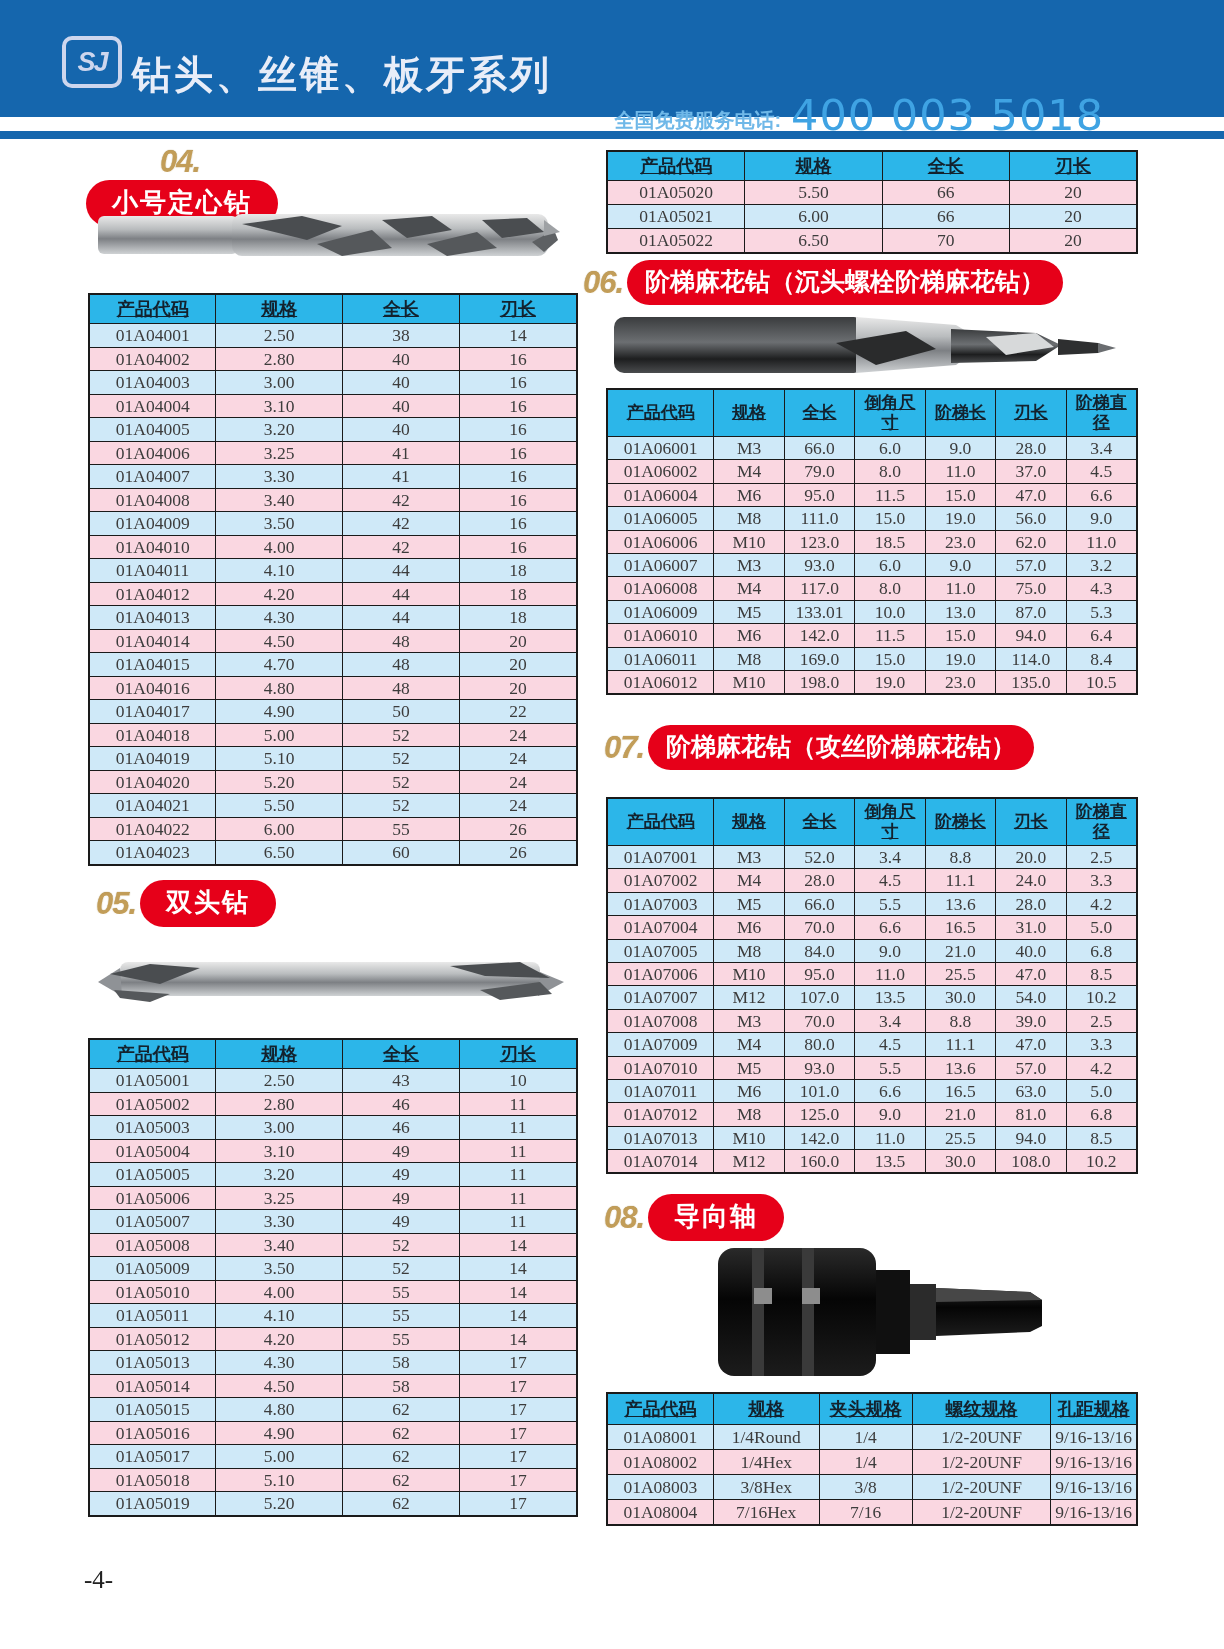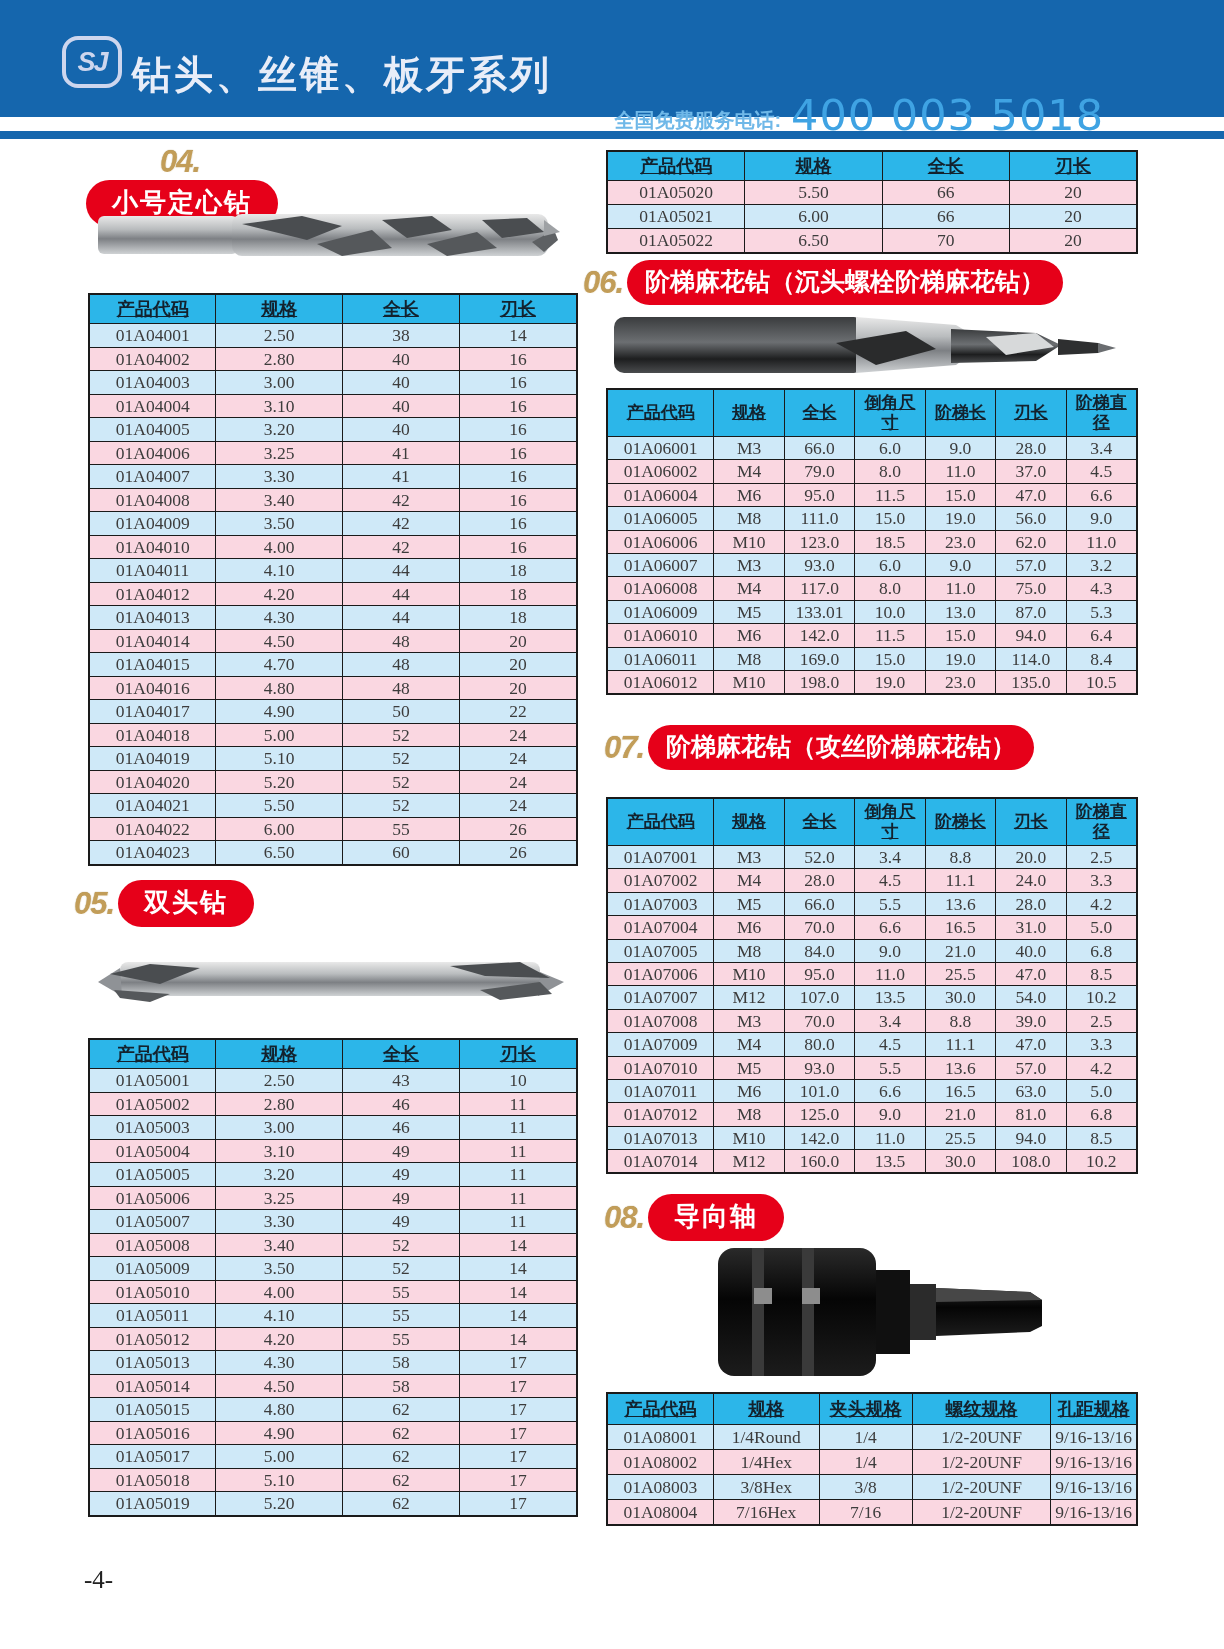--- a/index.html
+++ b/index.html
@@ -3,21 +3,21 @@
 <meta charset="utf-8">
 <style>
   html,body{margin:0;padding:0;background:#fff;}
   #page{position:relative;width:1224px;height:1649px;background:#ffffff;overflow:hidden;
         font-family:"Liberation Sans", sans-serif;}
   
   .topband{position:absolute;left:0;top:0;width:1224px;height:117px;background:#1566ad;}
   .band-gap{position:absolute;left:0;top:117px;width:1224px;height:14px;background:#ffffff;}
   .band-rule{position:absolute;left:0;top:131px;width:1224px;height:8px;background:#1566ad;}
   .logo-box{position:absolute;left:62px;top:36px;width:52px;height:44px;border:4px solid #cdd6ee;
-            border-radius:16px;display:flex;align-items:center;justify-content:center;
+            border-radius:10px;display:flex;align-items:center;justify-content:center;
             color:#cdd6ee;font-weight:bold;font-style:italic;font-size:27px;letter-spacing:-2px;}
   .head-title{position:absolute;left:132px;top:48px;color:#e8edf8;font-size:39px;font-weight:bold;letter-spacing:3px;}
   .phone-wrap{position:absolute;right:120px;top:52px;display:flex;align-items:flex-end;gap:10px;margin-top:38px;}
   .phone-label{color:#6fb8e8;font-size:20px;font-weight:bold;padding-bottom:6px;}
   .phone-number{color:#3fa3e3;font-size:43px;font-weight:500;letter-spacing:1px;font-family:"DejaVu Sans",sans-serif;}
   
   .sec-head{position:absolute;display:flex;align-items:center;}
   .sec-num{font-size:31px;font-weight:800;font-style:italic;color:#c29d58;
            text-shadow:0 1px 0 #fff,0 0 1px #8c7231;margin-right:4px;letter-spacing:-1px;}
   .sec-pill{background:#e60019;color:#ffffff;font-weight:bold;font-size:26px;letter-spacing:2px;
@@ -233,21 +233,21 @@
         </tr>
         <tr class="blue">
           <td>01A04023</td>
           <td>6.50</td>
           <td>60</td>
           <td>26</td>
         </tr>
       </tbody>
     </table>
 
-  <div class="sec-head" style="left:74px;top:880px;">
+  <div class="sec-head" style="left:96px;top:880px;">
     <span class="sec-num">05.</span>
     <span class="sec-pill">双头钻</span>
   </div>
 
   <svg class="prod-img" style="left:90px;top:938px;" width="480" height="80" viewBox="0 0 480 80">
     <rect x="30" y="24" width="420" height="34" rx="8" fill="url(#metal)"></rect>
     <path d="M30 30 L8 44 L32 58 Z" fill="#8f9296"></path>
     <path d="M20 36 L60 26 L110 30 L70 46 Z" fill="#4a4d50"></path>
     <path d="M24 52 L80 56 L60 64 L30 60 Z" fill="#55585b"></path>
     <path d="M450 34 L474 44 L448 58 Z" fill="#8f9296"></path>

